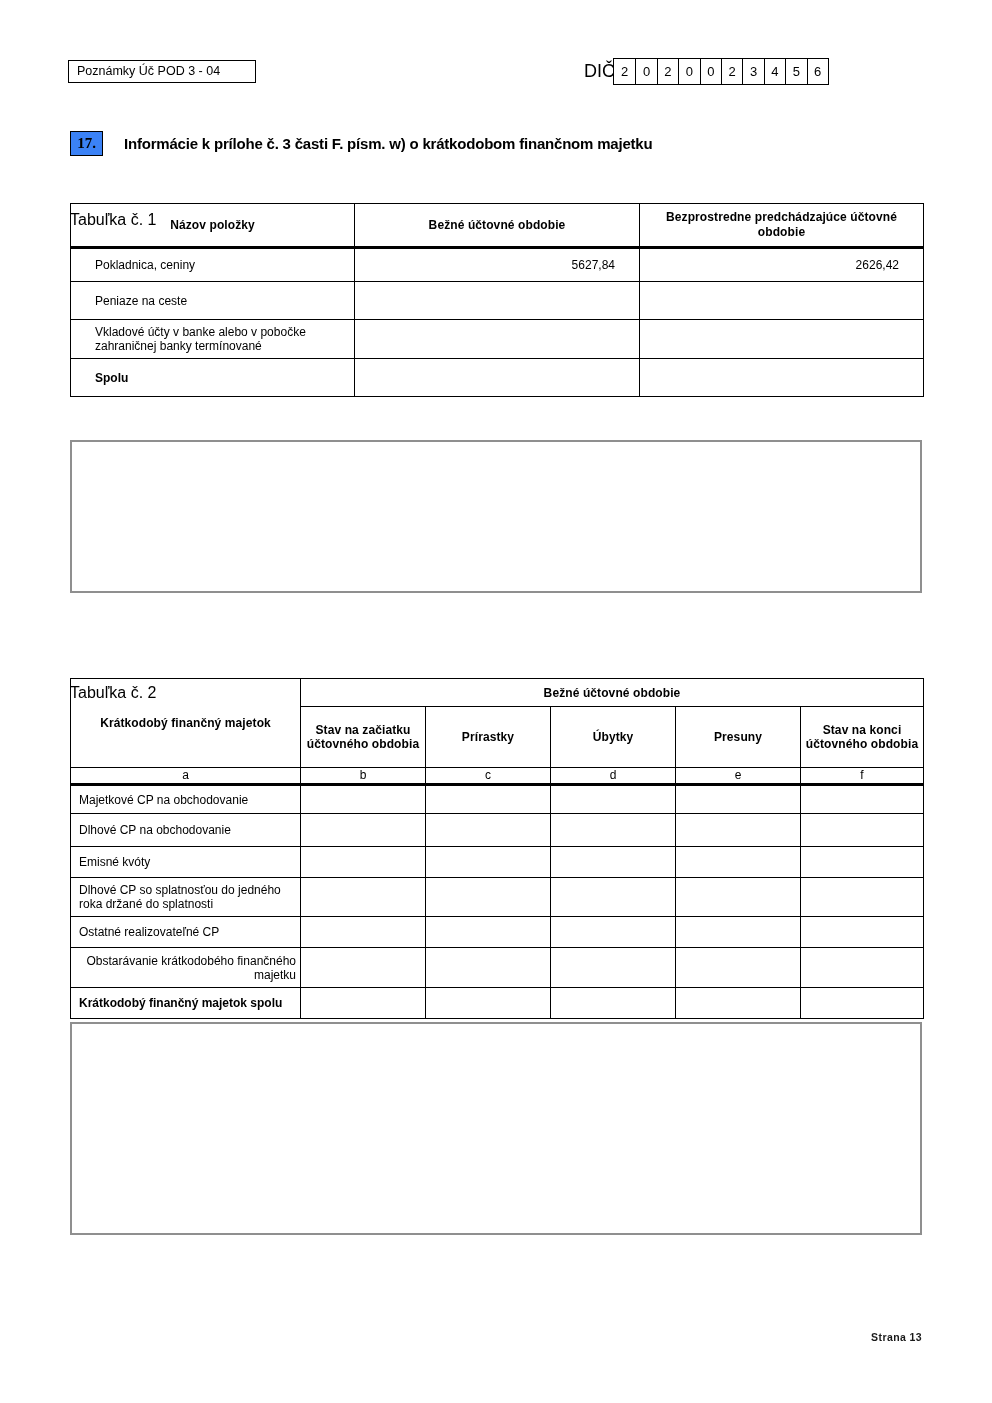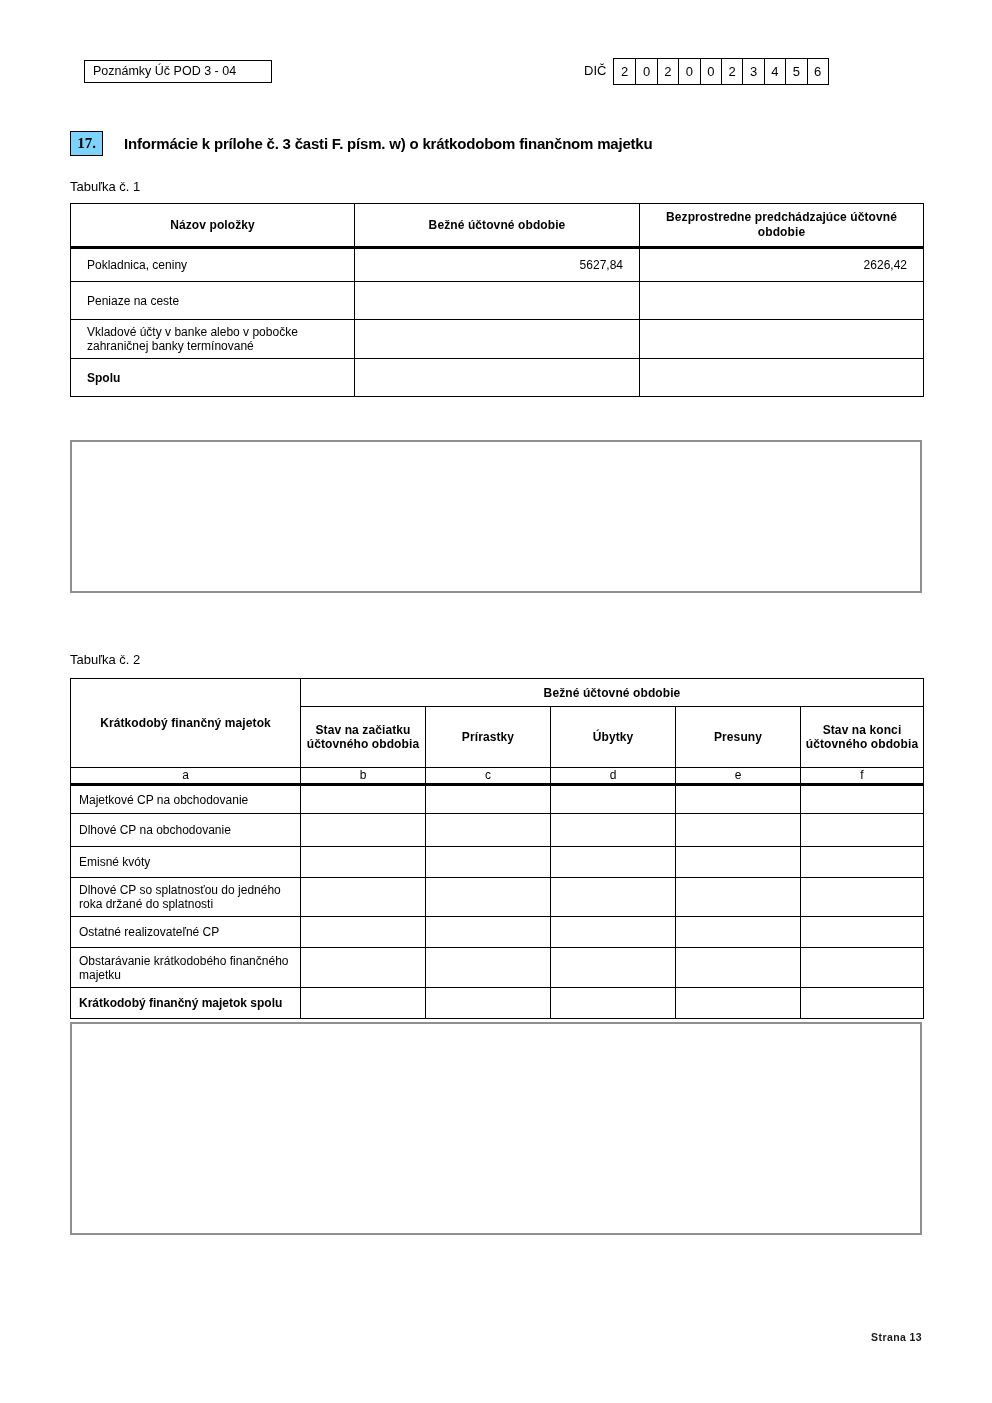--- a/index.html
+++ b/index.html
@@ -12,26 +12,25 @@
     overflow: hidden;
   }
 
   
   .form-code-box {
     position: absolute; left: 68px; top: 60px;
     width: 188px; height: 23px;
     border: 1px solid #000;
     font-size: 12.5px; line-height: 21px;
     padding-left: 8px;
-    margin-left: 16px;
   }
   .dic-label {
     position: absolute; left: 584px; top: 58px;
     height: 26px; line-height: 26px;
-    font-size: 13px;
+    font-size: 18px;
   }
   .dic-grid {
     position: absolute; left: 613px; top: 58px;
     display: flex;
     border: 1px solid #000;
     height: 27px;
     background: #fff;
   }
   .dic-cell {
     width: 21.4px; height: 25px;
@@ -50,40 +49,40 @@
     text-align: center;
     font-family: "Liberation Serif", serif;
     font-weight: bold; font-size: 15px; line-height: 22px;
   }
   .section-title {
     position: absolute; left: 124px; top: 132px;
     font-weight: bold; font-size: 15px; line-height: 24px;
     letter-spacing: -0.2px;
   }
 
-  .tbl-caption { position: absolute; left: 70px; font-size: 13px; }
+  .tbl-caption { position: absolute; left: 70px; font-size: 16px; margin-top: 32px; }
   #caption1 { top: 179px; }
   #caption2 { top: 652px; }
 
   
   table {
     position: absolute;
     border-collapse: collapse;
     table-layout: fixed;
     font-size: 12px;
   }
   th, td { border: 1px solid #000; vertical-align: middle; }
   th { font-weight: bold; letter-spacing: 0.1px; }
 
   #table1 { left: 70px; top: 203px; width: 853px; }
   #table1 thead th {
     height: 44px; border-bottom: 3px solid #000;
     line-height: 15px; padding: 2px 6px;
   }
-  #table1 td { padding: 2px 16px; }
+  #table1 td { padding: 2px 24px; }
   #table1 td.lbl { line-height: 14px; }
   #table1 td.num { text-align: right; }
   #table1 tbody tr:nth-child(1) { height: 34px; }
   #table1 tbody tr:nth-child(2) { height: 38px; }
   #table1 tbody tr:nth-child(3) { height: 39px; }
   #table1 tbody tr:nth-child(4) { height: 38px; }
   #table1 tbody tr:nth-child(5) { height: 37px; }
 
   #table2 { left: 70px; top: 678px; width: 853px; }
   #table2 th { padding: 2px 4px; line-height: 14px; }
@@ -93,21 +92,21 @@
   #table2 tr.letters td {
     height: 17px; border-bottom: 3px solid #000;
     text-align: center; padding: 0; line-height: 15px;
   }
   #table2 tbody.t2-body td { padding: 2px 4px 2px 8px; line-height: 14px; }
   #table2 tbody.t2-body tr:nth-child(1) { height: 29px; }
   #table2 tbody.t2-body tr:nth-child(2) { height: 33px; }
   #table2 tbody.t2-body tr:nth-child(3) { height: 31px; }
   #table2 tbody.t2-body tr:nth-child(4) { height: 39px; }
   #table2 tbody.t2-body tr:nth-child(5) { height: 31px; }
-  #table2 tbody.t2-body tr:nth-child(6) { height: 40px; }
+  #table2 tbody.t2-body tr:nth-child(6) { height: 40px; text-align: right; }
   #table2 tbody.t2-body tr:nth-child(7) { height: 31px; }
 
   td.b, th.b { font-weight: bold; }
 
   
   .notebox {
     position: absolute; left: 70px; width: 852px;
     border: 2px solid #8f8f8f;
     background: #fff;
   }
@@ -133,21 +132,21 @@
       <div class="dic-cell">2</div>
       <div class="dic-cell">0</div>
       <div class="dic-cell">0</div>
       <div class="dic-cell">2</div>
       <div class="dic-cell">3</div>
       <div class="dic-cell">4</div>
       <div class="dic-cell">5</div>
       <div class="dic-cell">6</div>
     </div>
 
-  <div class="section-badge" style="background: #7dd3fc;">17.</div>
+  <div class="section-badge" style="background: #3b82f6;">17.</div>
   <div class="section-title">Informácie k prílohe č. 3 časti F. písm. w) o krátkodobom finančnom majetku</div>
 
   <div class="tbl-caption" id="caption1">Tabuľka č. 1</div>
   <table id="table1">
     <colgroup>
         <col style="width:284px">
         <col style="width:285px">
         <col style="width:284px">
       </colgroup>
     <thead>

